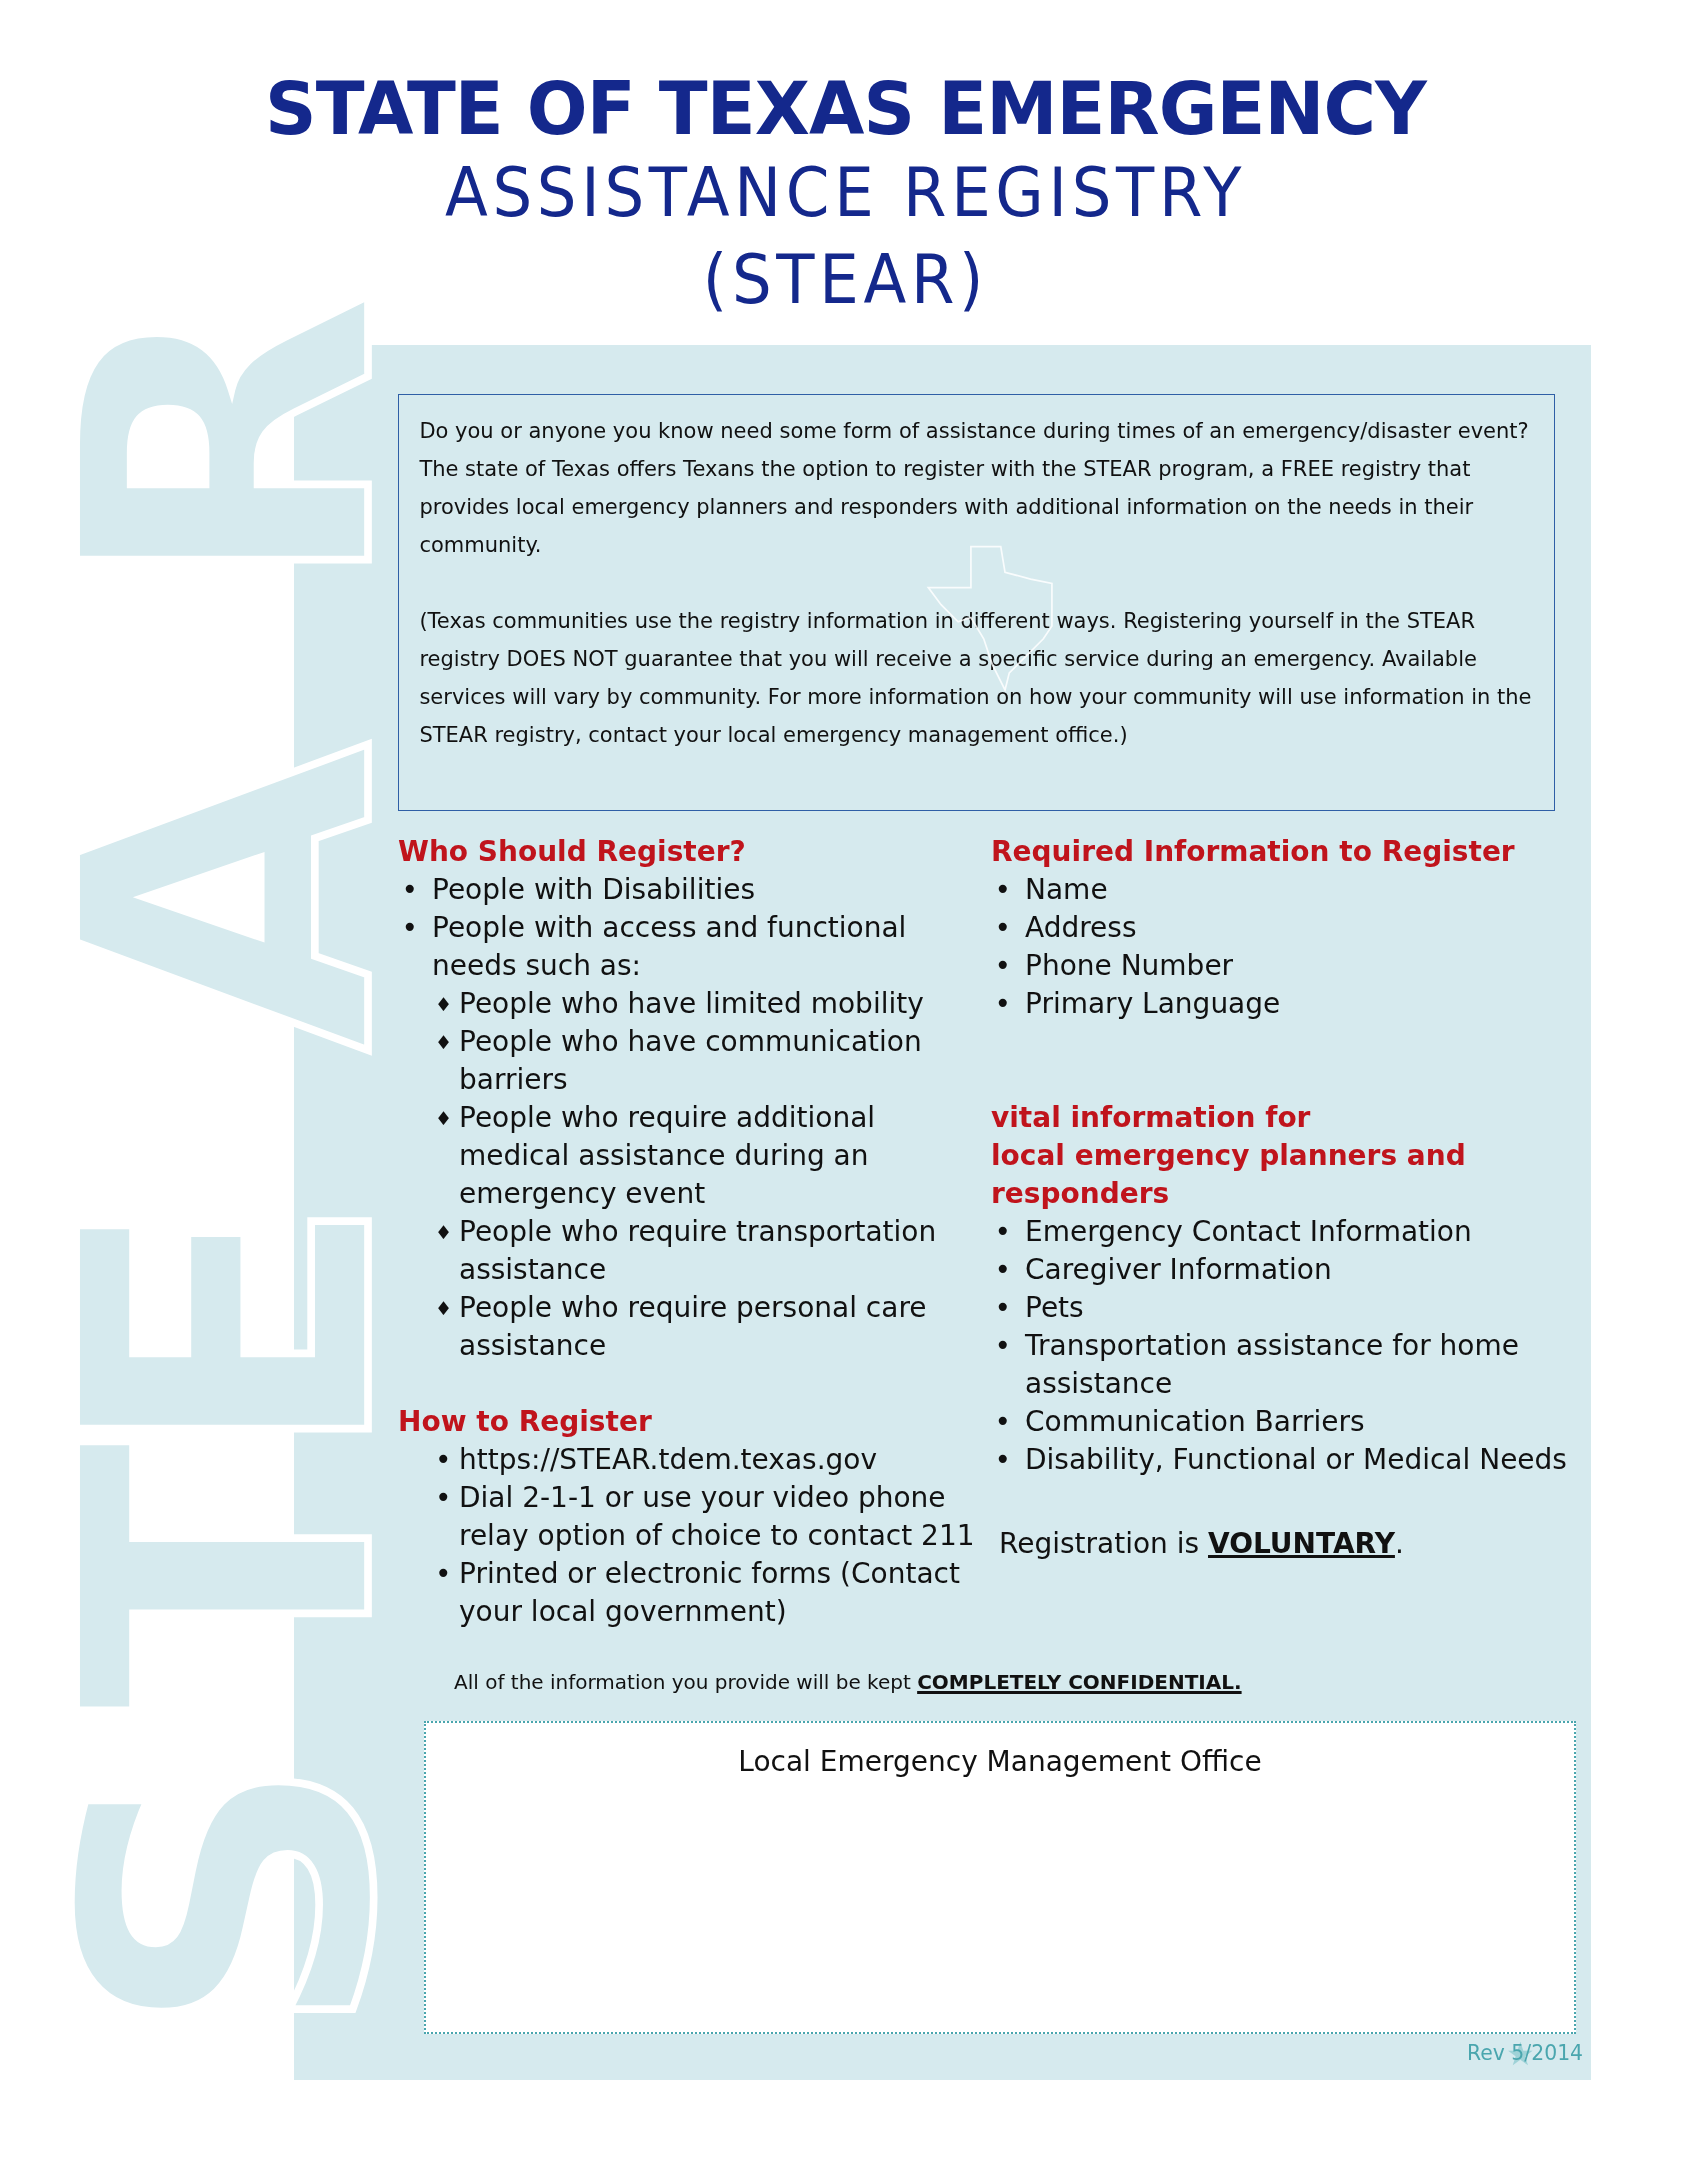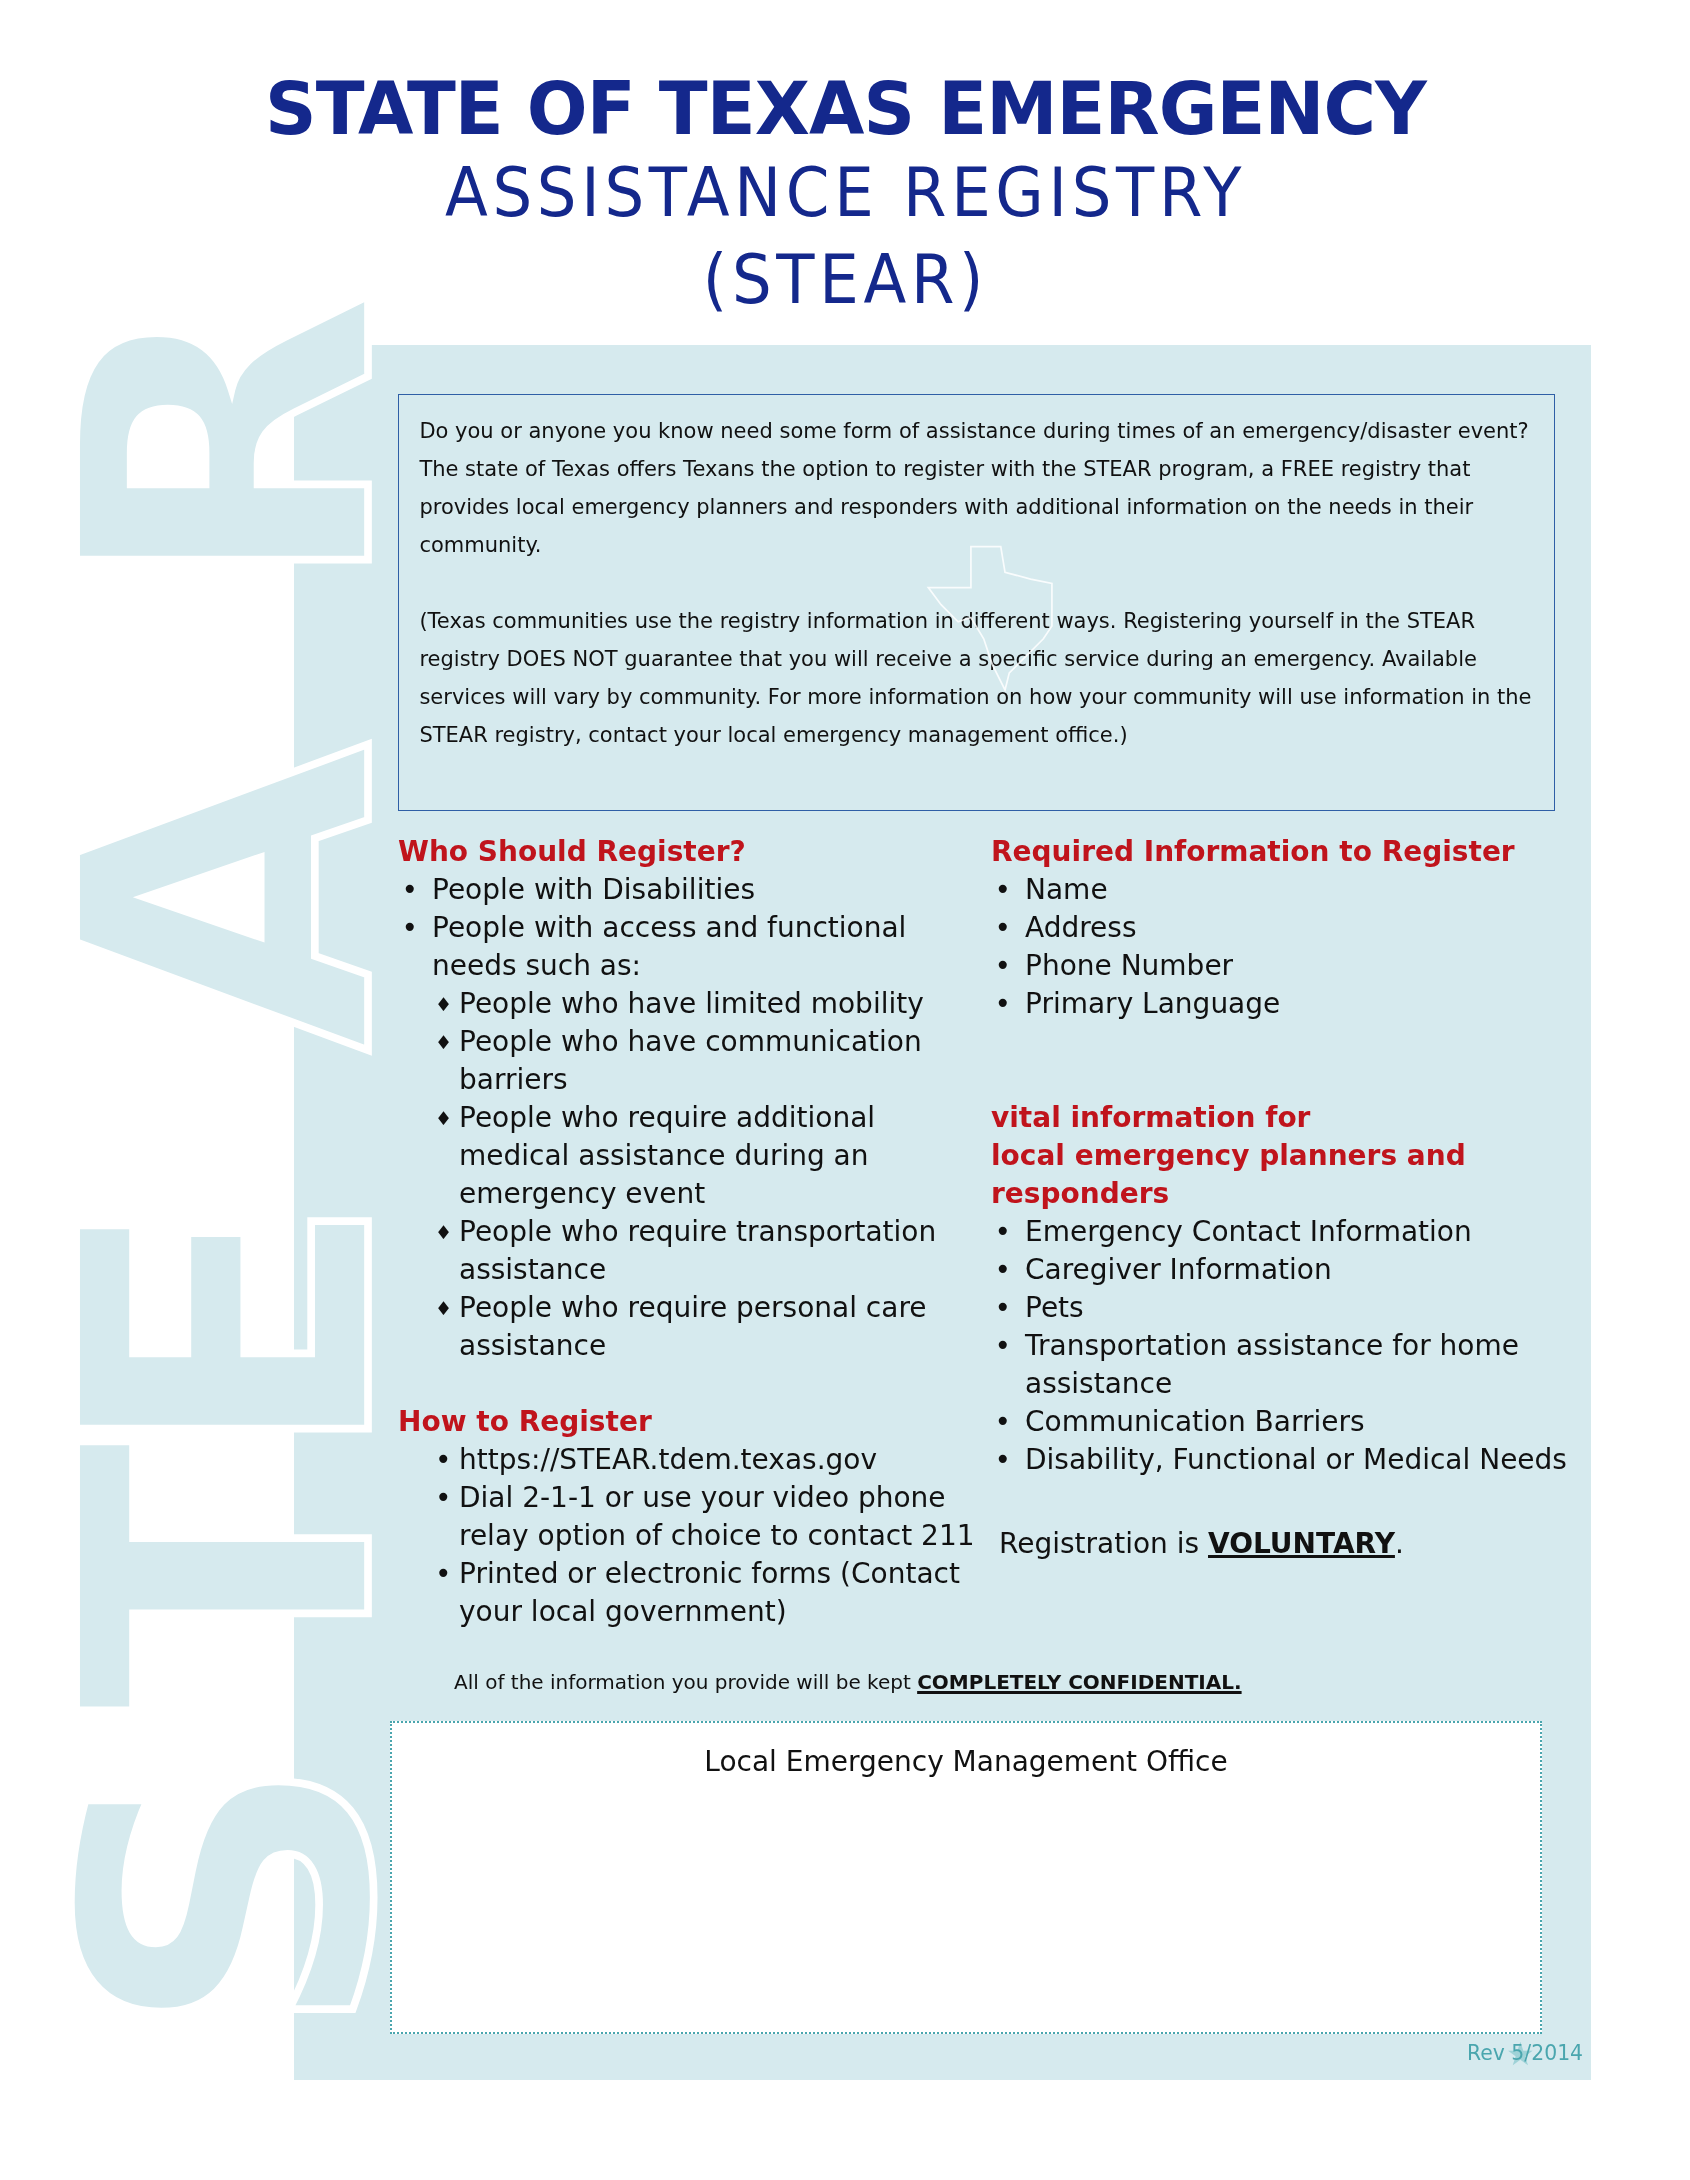--- a/index.html
+++ b/index.html
@@ -38,21 +38,21 @@
   .l2 li { padding-left: 61px; }
   .l2 li > .bullet { position: absolute; left: 37px; top: 0; font-size: 19px; }
   .how li { padding-left: 61px; }
   .how li > .bullet { position: absolute; left: 37px; top: 0; }
 
   .voluntary-line { margin: 8px; }
   .emph { font-weight: bold; text-decoration: underline; text-decoration-thickness: 2.6px; }
 
   .confidential { position: absolute; left: 454px; top: 1663px; font-size: 20px; line-height: 38px; color: #111; white-space: nowrap; }
 
-  .office-box { position: absolute; left: 390px; top: 1721px; width: 1152px; height: 313px; background: #ffffff;
+  .office-box { position: absolute; left: 424px; top: 1721px; width: 1152px; height: 313px; background: #ffffff;
                 border: 2.6px dotted #4aa6ae; box-sizing: border-box; }
   .office-label { position: absolute; left: 0; right: 0; top: 20.4px; text-align: center; font-size: 28px; line-height: 38px; color: #111; }
 
   .rev { position: absolute; left: 1467px; top: 2041px; font-size: 20.4px; color: #4aa6ae; }
   .rev-star { position: absolute; left: 1506px; top: 2038px; font-size: 32px; color: #7cc3c9; opacity: 0.6; line-height: 1; }
 </style>
 </head>
 <body>
 
 <h1 class="title title-1">STATE OF TEXAS EMERGENCY</h1>

